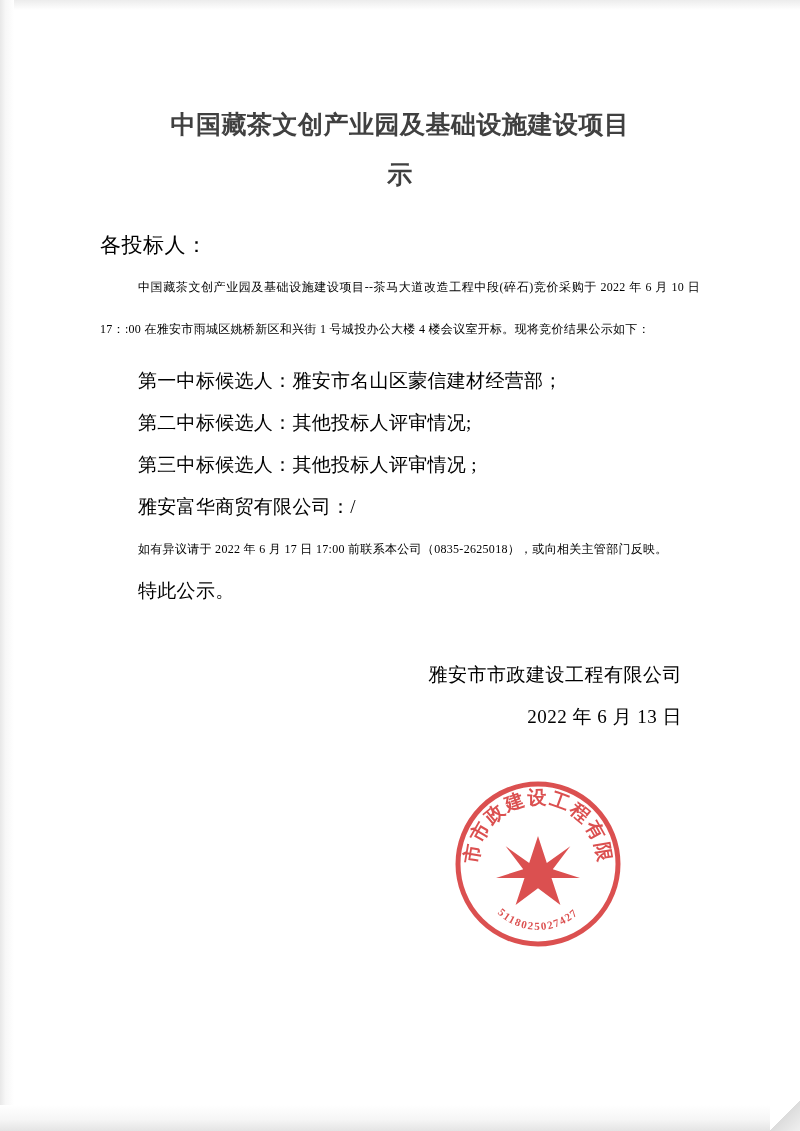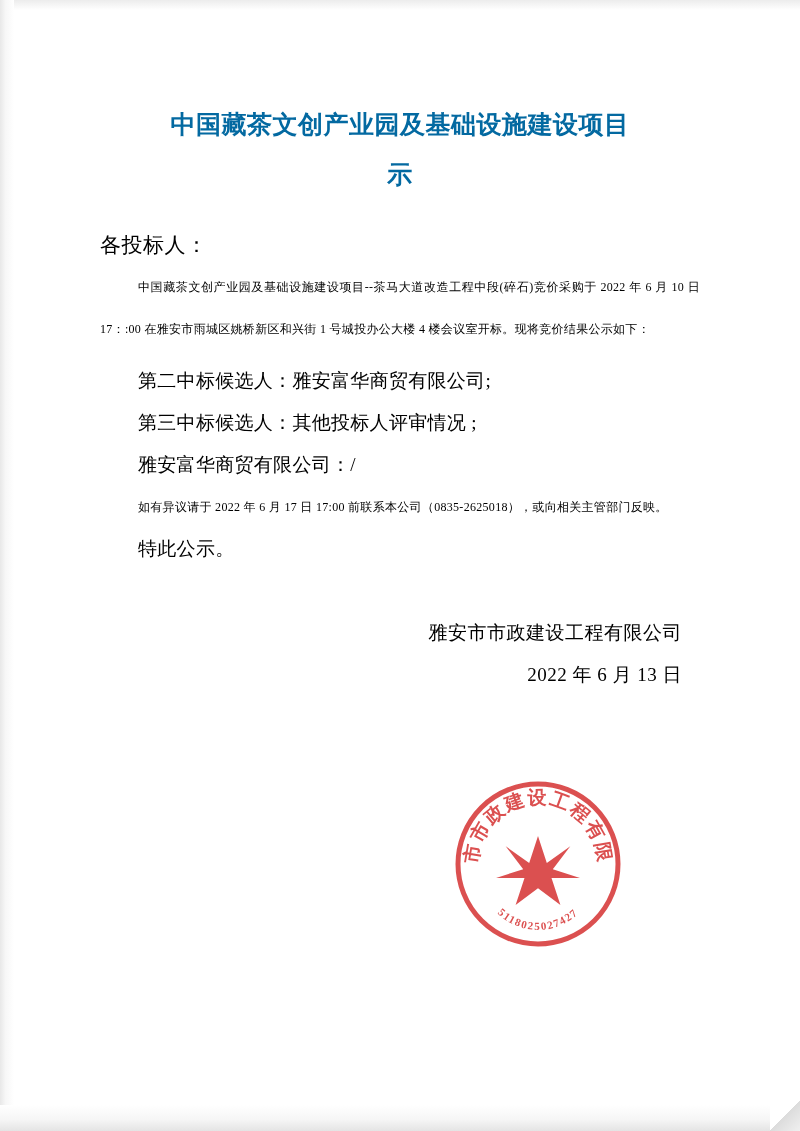--- a/index.html
+++ b/index.html
@@ -29,21 +29,21 @@
     top: 100px;
     width: 600px;
   }
   .title {
     text-align: center;
     font-family: "Liberation Serif", "DejaVu Serif", serif;
     font-weight: bold;
     font-size: 25px;
     line-height: 50px;
     letter-spacing: 0.5px;
-    color: #0369a1;
+    color: #404040;
     margin: 0 0 6px 0;
   }
   .title-line {
     display: block;
     white-space: nowrap;
   }
   .title-line.l2 {
     letter-spacing: 0px;
   }
   .salutation {
@@ -145,21 +145,22 @@
       <span class="title-line l1">中国藏茶文创产业园及基础设施建设项目</span>
       <span class="title-line l3">示</span>
     </div>
 
     <div class="salutation">各投标人：</div>
 
     <div class="para indent">中国藏茶文创产业园及基础设施建设项目--茶马大道改造工程中段(碎石)竞价采购于 2022 年 6 月 10 日 17：:00 在雅安市雨城区姚桥新区和兴街 1 号城投办公大楼 4 楼会议室开标。现将竞价结果公示如下：</div>
 
     <div class="gap"></div>
 
-    <div class="list-line">第二中标候选人：雅安富华商贸有限公司;</div>
+    <div class="list-line">第一中标候选人：雅安市名山区蒙信建材经营部；</div>
+    <div class="list-line">第二中标候选人：其他投标人评审情况;</div>
     <div class="list-line">第三中标候选人：其他投标人评审情况    ;</div>
     <div class="list-line">雅安富华商贸有限公司：/</div>
 
     <div class="para indent">如有异议请于 2022 年 6 月 17 日 17:00 前联系本公司（0835-2625018），或向相关主管部门反映。</div>
 
     <div class="list-line">特此公示。</div>
 
     <div class="signature">
       <div class="sig-line">雅安市市政建设工程有限公司</div>
       <div class="sig-line">2022 年 6 月 13 日</div>

